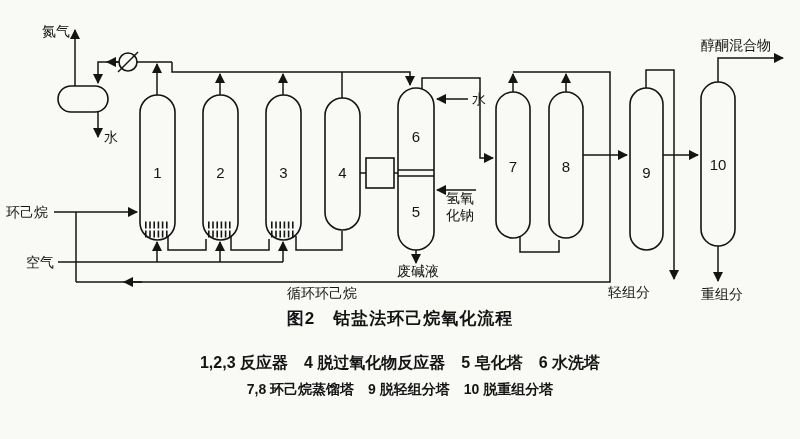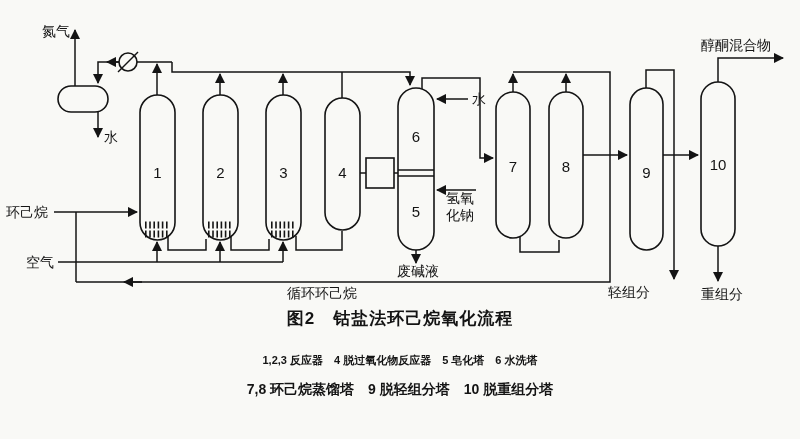--- a/index.html
+++ b/index.html
@@ -10,21 +10,21 @@
     color:#141414;overflow:hidden;
   }
   svg{position:absolute;top:0;left:0;}
   svg text{font-family:"Liberation Sans",sans-serif;fill:#141414;font-size:14px;}
   svg text.num{font-size:15px;}
   .pipe{stroke:#141414;stroke-width:1.5;fill:none;}
   .equip{stroke:#141414;stroke-width:1.6;fill:#f9f9f6;}
   .comb{stroke:#141414;stroke-width:7;stroke-dasharray:1.6 2.6;}
   .caption-block{position:absolute;left:0;width:800px;text-align:center;font-weight:bold;}
   #caption{top:307px;font-size:17px;letter-spacing:1px;}
-  #legend1{top:353px;font-size:11px;}
+  #legend1{top:353px;font-size:16px;}
   #legend2{top:381px;font-size:14px;}
 </style>
 </head>
 <body>
 
 <svg width="800" height="312" viewBox="0 0 800 312">
   <defs>
     <marker id="arr" viewBox="0 0 10 10" refX="9" refY="5" markerWidth="7" markerHeight="7" orient="auto-start-reverse">
       <path d="M0,0 L10,5 L0,10 z" fill="#141414"></path>
     </marker>

